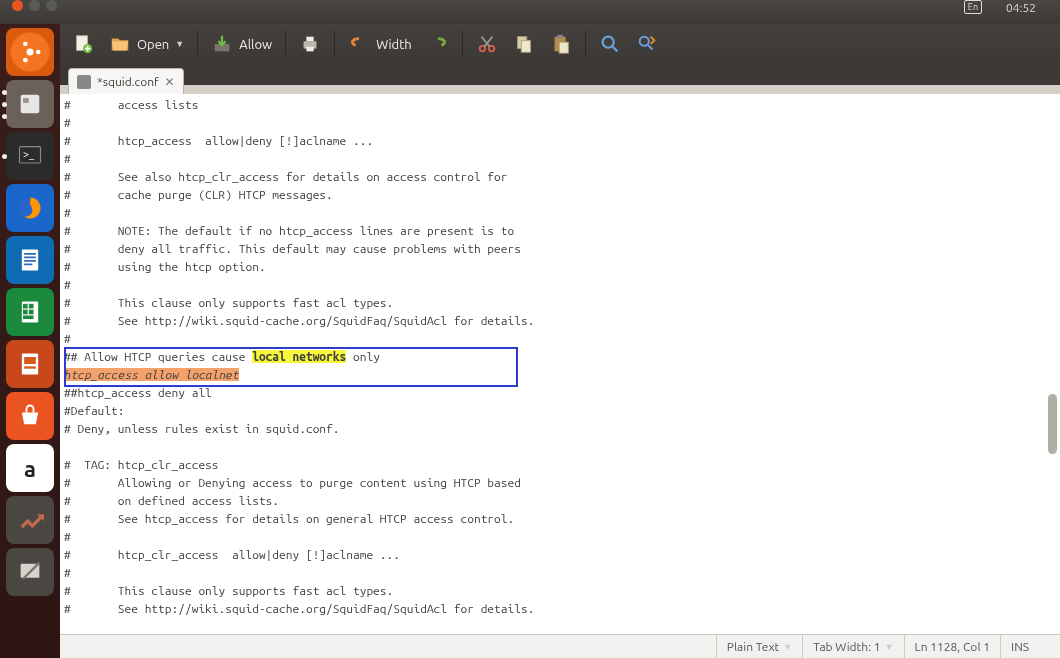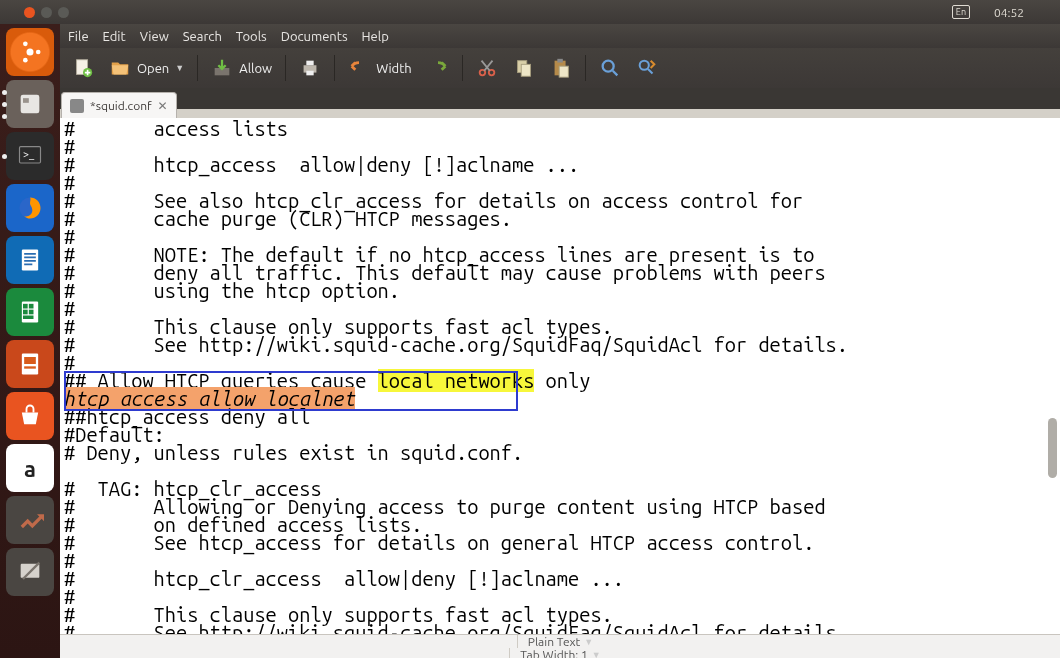--- a/index.html
+++ b/index.html
@@ -1,19 +1,19 @@
 <!DOCTYPE html>
 <html><head>
 <meta charset="utf-8">
 <style>
   * { margin:0; padding:0; box-sizing:border-box; }
   html,body { width:1060px; height:658px; font-family:"Ubuntu", sans-serif; overflow:hidden; }
   body { display:flex; flex-direction:column; background:#f2f1f0;}
   
-  .systembar { height:24px; background:linear-gradient(#4a4642,#3c3836); color:#dfdbd2; display:flex; align-items:center; font-size:12px; padding:0 24px;}
+  .systembar { height:24px; background:linear-gradient(#4a4642,#3c3836); color:#dfdbd2; display:flex; align-items:flex-start; font-size:12px; padding:0 12px;}
   .winbuttons { display:flex; gap:6px; align-items:center;}
   .wb { width:11px; height:11px; border-radius:50%; background:#5a5a56;}
   .wb.close { background:#e95420;}
   .sys-right { margin-left:auto; display:flex; align-items:center; gap:12px;}
   .sys-icon { display:inline-flex; align-items:center; justify-content:center;}
   .en-badge { width:18px; height:14px; border:1px solid #dfdbd2; border-radius:2px; font-size:9px; line-height:12px; text-align:center;}
   
   .desktop { flex:1; display:flex; min-height:0;}
   
   .launcher { width:60px; background:linear-gradient(#3b1e1b,#2c1513); display:flex; flex-direction:column; align-items:center; padding-top:4px; gap:4px;}
@@ -26,34 +26,34 @@
   
   .app { flex:1; display:flex; flex-direction:column; min-width:0;}
   .menubar { height:24px; background:linear-gradient(#4a4642,#3c3836); color:#e8e6e3; display:flex; align-items:center; padding:0 8px; gap:14px; font-size:13px;}
   .menubar span { cursor:default;}
   .toolbar { height:40px; background:linear-gradient(#44403c,#3c3836); display:flex; align-items:center; padding:0 6px; gap:3px;}
   .tbtn { height:30px; display:flex; align-items:center; gap:6px; padding:0 6px; color:#eee; font-size:13px; border-radius:3px;}
   .ticon svg { width:22px; height:22px; display:block;}
   .sep { width:1px; height:26px; background:#2a2724; margin:0 4px;}
   .drop-arrow { font-size:9px; color:#ccc;}
   
-  .tabs { height:30px; display:flex; align-items:flex-end; padding-left:1px; background:linear-gradient(#3a3734,#3a3734 70%,#d4d0c8 70%); position:relative;}
+  .tabs { height:30px; display:flex; align-items:flex-end; padding-left:8px; background:linear-gradient(#3a3734,#3a3734 70%,#d4d0c8 70%); position:relative;}
   .tab { background:#f7f6f5; height:26px; border:1px solid #b5b1ac; border-bottom:none; border-radius:4px 4px 0 0; display:flex; align-items:center; padding:0 8px; font-size:12px; color:#3c3836; gap:6px;}
   .tab .x { font-size:12px; color:#777;}
   .tab::before { content:""; width:14px; height:14px; background:#888; border-radius:2px; display:inline-block;}
   
   .editor { flex:1; background:#ffffff; overflow:auto; position:relative; }
-  pre.code { font-family:"Ubuntu Mono","DejaVu Sans Mono",monospace; font-size:20px; line-height:18px; color:#000000; white-space:pre; padding:2px 0 2px 4px;}
-  .hl-yellow { background:#f7f73b;}
+  pre.code { font-family:"Ubuntu Mono","DejaVu Sans Mono",monospace; font-size:12px; line-height:18px; color:#404040; white-space:pre; padding:2px 0 2px 4px;}
+  .hl-yellow { background:#f7f73b;font-weight:bold;}
   .hl-sel { background:#f4a26b;font-style:italic;}
   .box { position:absolute; border:2px solid #2e3bcf; pointer-events:none; }
   .scroll-v { position:absolute; right:2px; top:0; bottom:0; width:11px; }
   .scroll-v .thumb{ position:absolute; left:1px; right:1px; top:300px; height:60px; background:#b0ada7; border-radius:5px;}
   
-  .status { height:24px; border-top:1px solid #c9c5bf; background:#f2f1f0; display:flex; align-items:center; font-size:12px; color:#555; padding:0 8px;flex-direction:column;}
+  .status { height:24px; border-top:1px solid #c9c5bf; background:#f2f1f0; display:flex; align-items:center; font-size:12px; color:#555; padding:0 21px;}
   .status .spacer{flex:1;}
   .status .cell { padding:0 10px; border-left:1px solid #cfcbc4; height:100%; display:flex; align-items:center; gap:4px;}
 </style>
 </head>
 <body>
 
 <div class="systembar">
   <div class="winbuttons">
     <div class="wb close"></div>
     <div class="wb"></div>
@@ -157,29 +157,20 @@
     </div>
     <div class="licon" style="background:#4a4642">
       <svg viewBox="0 0 24 24" fill="#d6d2cc">
           <rect x="4" y="5" width="16" height="12" rx="1"></rect>
           <path d="M6 18l14-14" stroke="#7a746d" stroke-width="2"></path>
         </svg>
     </div>
   </div>
 
   <div class="app">
-    <div class="menubar">
-      <span>File</span>
-      <span>Edit</span>
-      <span>View</span>
-      <span>Search</span>
-      <span>Tools</span>
-      <span>Documents</span>
-      <span>Help</span>
-    </div>
 
     <div class="toolbar">
       <div class="tbtn">
           <span class="ticon">
             <svg viewBox="0 0 24 24">
               <rect x="5" y="3" width="12" height="16" fill="#f5f0e6" stroke="#b4ae9e"></rect>
               <circle cx="17" cy="17" r="5" fill="#6fbf44"></circle>
               <path d="M17 14v6M14 17h6" stroke="#fff" stroke-width="1.8"></path>
             </svg>
           </span>

